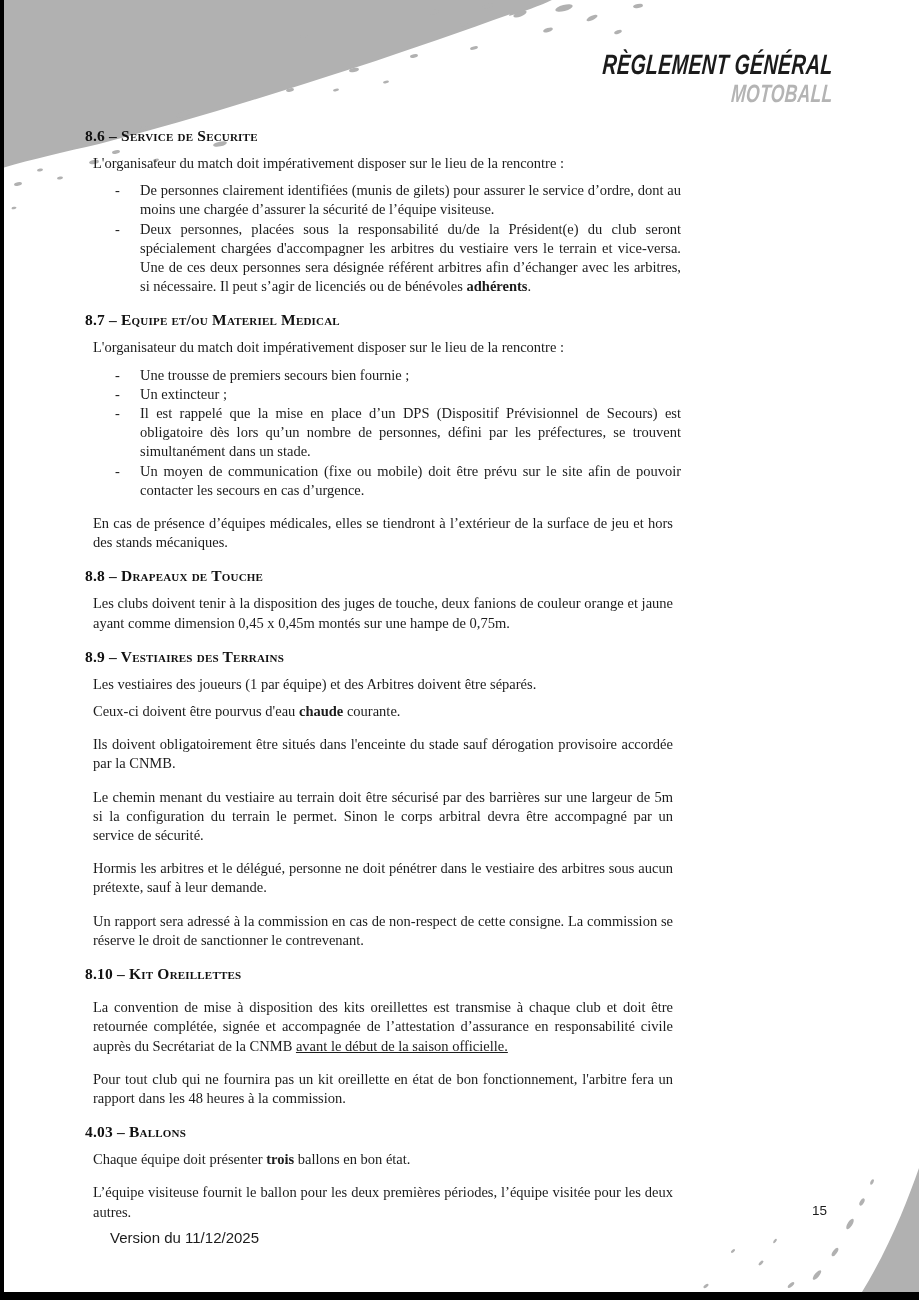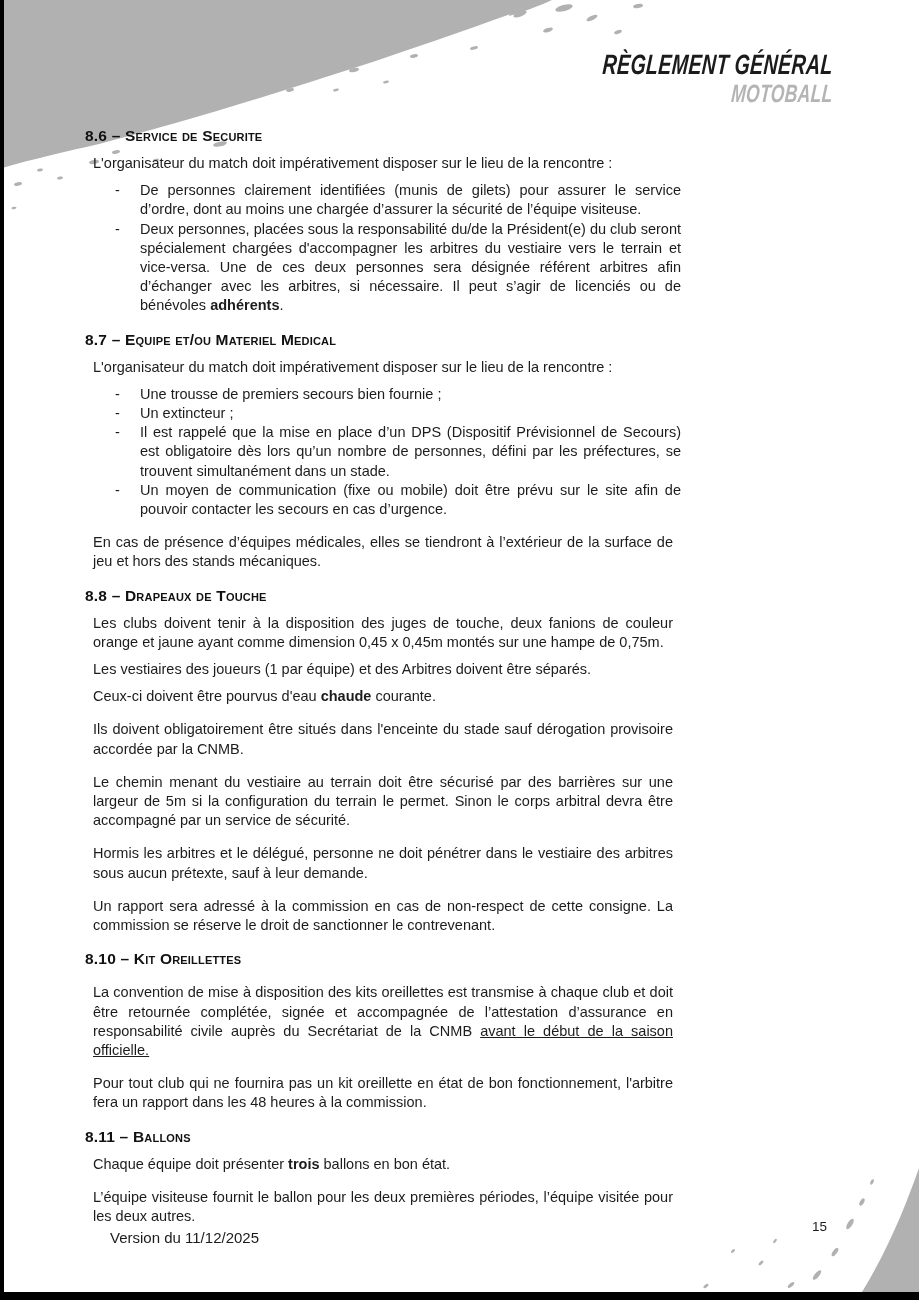--- a/index.html
+++ b/index.html
@@ -35,20 +35,21 @@
   .header-subtitle{font-size:25px;color:#b4b4b4;letter-spacing:.5px;margin-top:1px;}
   
   .doc{
     position:absolute;left:0;top:0;
     width:763px;
     padding:126px 86px 0 81px;
     box-sizing:border-box;
     color:#1c1c1c;
     font-size:14.5px;
     line-height:19.2px;
+    font-family:Liberation Serif, serif;
   }
   .sec-heading{
     font-weight:700;
     font-variant:small-caps;
     font-size:15.5px;
     letter-spacing:.2px;
     color:#111;
     margin:14px 0 6px 0;
     line-height:20px;
   }
@@ -65,21 +66,21 @@
   .bullet .dash{
     flex:0 0 25px;
     padding-left:30px;
   }
   .bullet .btxt{
     flex:1;
     text-align:justify;
   }
   
   .page-number{
-    position:absolute;right:92px;bottom:58px;
+    position:absolute;right:92px;bottom:74px;
     font-size:13.5px;color:#1c1c1c;
   }
   .footer-version{
     position:absolute;left:106px;bottom:46px;
     font-size:15px;color:#1c1c1c;
   }
 </style>
 </head>
 <body>
 
@@ -166,32 +167,33 @@
     </div>
     <div class="bullet">
       <span class="dash">-</span>
       <span class="btxt">Un moyen de communication (fixe ou mobile) doit être prévu sur le site afin de pouvoir contacter les secours en cas d’urgence.</span>
     </div>
     <p class="para gap">En cas de présence d’équipes médicales, elles se tiendront à l’extérieur de la surface de jeu et hors des stands mécaniques.</p>
 
     <div class="sec-heading">8.8 – Drapeaux de Touche</div>
     <p class="para">Les clubs doivent tenir à la disposition des juges de touche, deux fanions de couleur orange et jaune ayant comme dimension 0,45 x 0,45m montés sur une hampe de 0,75m.</p>
 
+    <div class="sec-heading">8.9 – Vestiaires des Terrains</div>
     <p class="para">Les vestiaires des joueurs (1 par équipe) et des Arbitres doivent être séparés.</p>
     <p class="para"><span>Ceux-ci doivent être pourvus d'eau </span><span style="font-weight: 700;">chaude</span><span> courante.</span></p>
     <p class="para gap">Ils doivent obligatoirement être situés dans l'enceinte du stade sauf dérogation provisoire accordée par la CNMB.</p>
     <p class="para gap">Le chemin menant du vestiaire au terrain doit être sécurisé par des barrières sur une largeur de 5m si la configuration du terrain le permet. Sinon le corps arbitral devra être accompagné par un service de sécurité.</p>
     <p class="para gap">Hormis les arbitres et le délégué, personne ne doit pénétrer dans le vestiaire des arbitres sous aucun prétexte, sauf à leur demande.</p>
     <p class="para gap">Un rapport sera adressé à la commission en cas de non-respect de cette consigne. La commission se réserve le droit de sanctionner le contrevenant.</p>
 
     <div class="sec-heading">8.10 – Kit Oreillettes</div>
     <p class="para gap"><span>La convention de mise à disposition des kits oreillettes est transmise à chaque club et doit être retournée complétée, signée et accompagnée de l’attestation d’assurance en responsabilité civile auprès du Secrétariat de la CNMB </span><span style="text-decoration: underline;">avant le début de la saison officielle.</span></p>
     <p class="para gap">Pour tout club qui ne fournira pas un kit oreillette en état de bon fonctionnement, l'arbitre fera un rapport dans les 48 heures à la commission.</p>
 
-    <div class="sec-heading">8.11 – Ballons</div>
+    <div class="sec-heading">4.03 – Ballons</div>
     <p class="para"><span>Chaque équipe doit présenter </span><span style="font-weight: 700;">trois</span><span> ballons en bon état.</span></p>
     <p class="para gap">L’équipe visiteuse fournit le ballon pour les deux premières périodes, l’équipe visitée pour les deux autres.</p>
 
   </div>
 
   <div class="page-number">15</div>
   <div class="footer-version">Version du 11/12/2025</div>
 
 </div>
 

